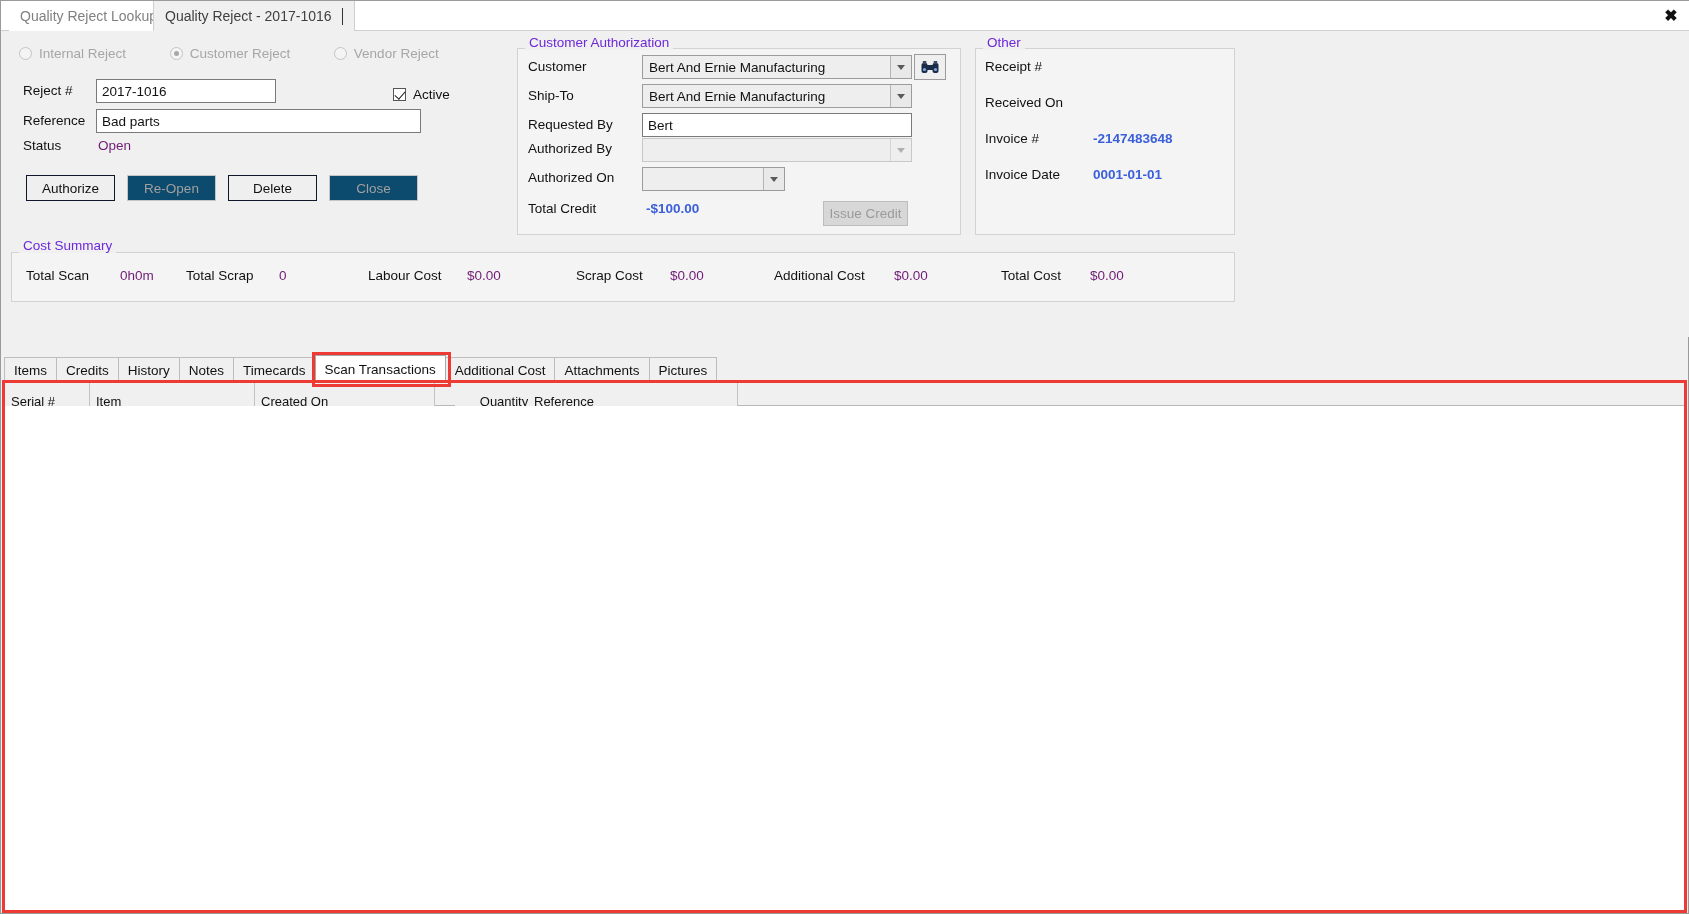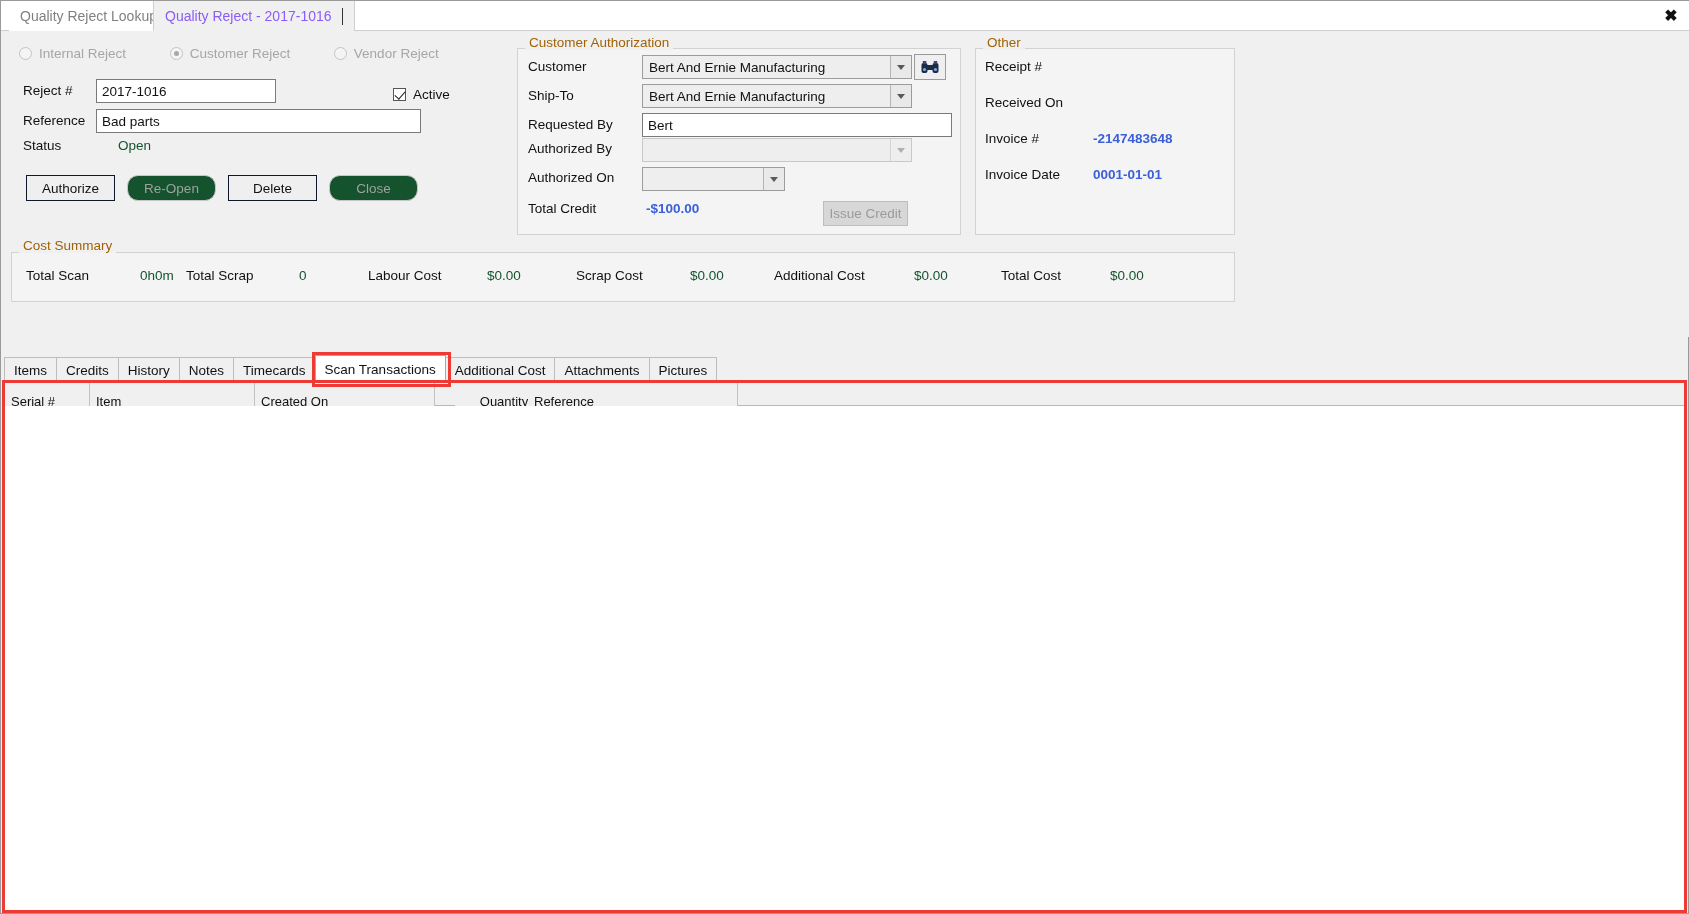--- a/index.html
+++ b/index.html
@@ -29,21 +29,21 @@
   .wtab {
     position: absolute; top: 0; height: 30px;
     display: flex; align-items: center;
     padding: 0 11px;
     font-size: 14px;
     white-space: nowrap;
     cursor: default;
   }
   .wtab.inactive { color: #808080; background: #ffffff; left: 8px; }
   .wtab.active {
-    color: #8b5cf6; background: #f0f0f0;
+    color: #404040; background: #f0f0f0;
     left: 152px;
     border-left: 1px solid #cfcfcf;
     border-right: 1px solid #cfcfcf;
   }
   .wtab .caret {
     display: inline-block; width: 1px; height: 17px;
     background: #333; margin-left: 10px;
   }
   .closeX {
     position: absolute; right: 6px; top: 2px;
@@ -80,23 +80,22 @@
     border-radius: 50%; background: #a8a8a8;
   }
 
   .lbl {
     position: absolute;
     color: #111; font-size: 13.5px;
     white-space: nowrap;
   }
   .lblg {
     position: absolute;
-    color: #14532d; font-size: 13.5px;
-    white-space: nowrap;
-    margin-left: 20px;
+    color: #701a75; font-size: 13.5px;
+    white-space: nowrap;
   }
   .lblbold {
     position: absolute;
     color: #3a5fd9; font-size: 13.5px; font-weight: bold;
     white-space: nowrap;
   }
 
   .tbox {
     position: absolute;
     background: #ffffff;
@@ -153,40 +152,40 @@
     position: absolute;
     height: 26px;
     background: #efefef;
     border: 1px solid #0f172a;
     font-family: "Liberation Sans", sans-serif;
     font-size: 13.5px;
     color: #111;
     cursor: pointer;
     display: flex; align-items: center; justify-content: center;
   }
-  .btn.disabled { color: #a0a0a0; background: #14532d; border-color: #c6c6c6; cursor: default; border-radius: 11px; }
+  .btn.disabled { color: #a0a0a0; background: #0c4a6e; border-color: #c6c6c6; cursor: default; }
   .btn.greybg { background: #d7d7d7; border-color: #bdbdbd; color: #9a9a9a; }
 
   .iconbtn {
     position: absolute;
     width: 32px; height: 26px;
     background: #efefef; border: 1px solid #9b9b9b;
     display: flex; align-items: center; justify-content: center;
     cursor: pointer;
   }
 
   
   .group {
     position: absolute;
     border: 1px solid #d2d2d2;
     background: #f4f4f4;
   }
   .grouptitle {
     position: absolute;
-    color: #a16207;
+    color: #6d28d9;
     font-size: 13.5px;
     background: #f0f0f0;
     padding: 0 4px;
     white-space: nowrap;
   }
 
   
   .btabs {
     position: absolute; left: 3px; top: 355px;
     height: 26px;
@@ -324,21 +323,21 @@
 
     <div class="lbl" style="left:527px; top:57px;">Ship-To</div>
     <div class="combo" style="left:641px; top:53px; width:270px;">
       <span>Bert And Ernie Manufacturing</span>
       <span class="arrowbtn">
           <span class="chev"></span>
         </span>
     </div>
 
     <div class="lbl" style="left:527px; top:86px;">Requested By</div>
-    <input class="tbox" style="left: 641px; top: 82px; width: 310px;" value="Bert">
+    <input class="tbox" style="left: 641px; top: 82px; width: 270px;" value="Bert">
 
     <div class="lbl" style="left:527px; top:110px;">Authorized By</div>
     <div class="combo disabled" style="left:641px; top:107px; width:270px;">
       <span></span>
       <span class="arrowbtn">
           <span class="chev"></span>
         </span>
     </div>
 
     <div class="lbl" style="left:527px; top:139px;">Authorized On</div>

